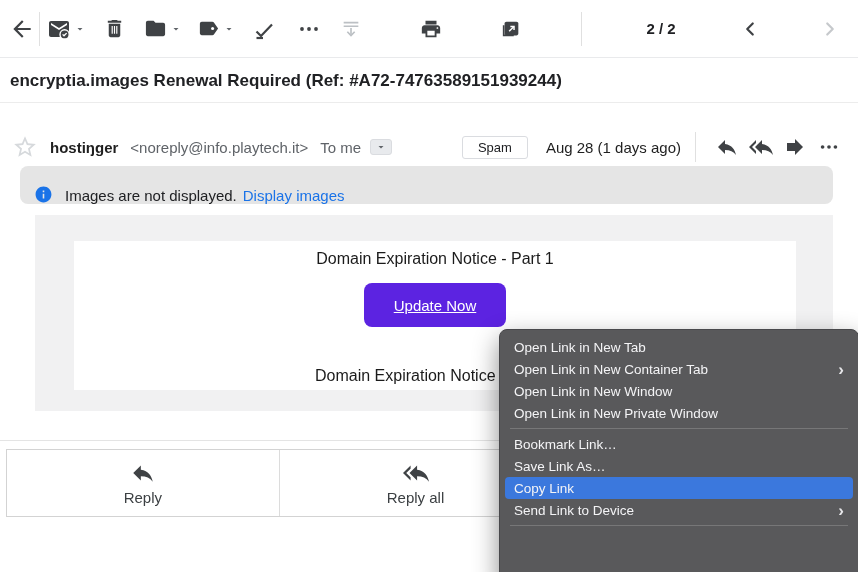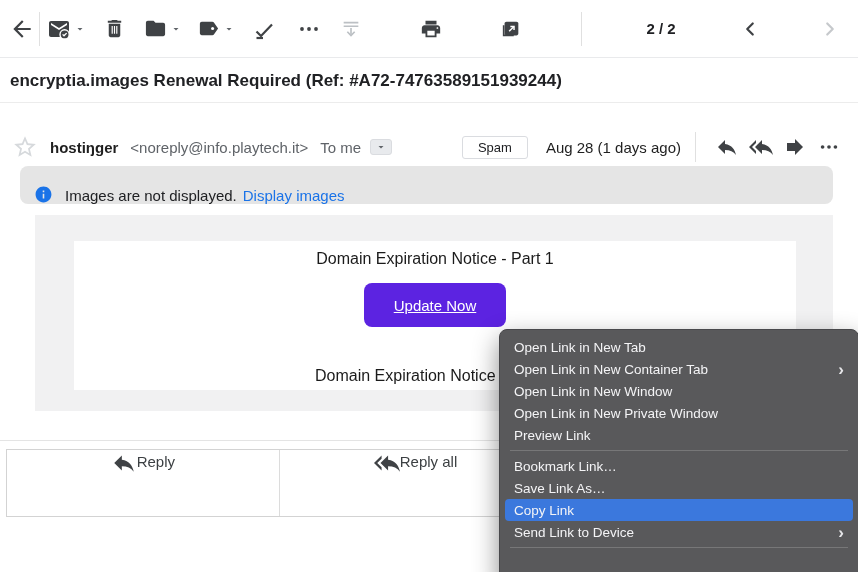--- a/index.html
+++ b/index.html
@@ -52,21 +52,21 @@
   .mail-h1 { padding-top:9px; text-align:center; font-size:16px; color:#1b1b1b; }
   .cta-btn { display:flex; align-items:center; justify-content:center; margin:15px auto 0;
              width:142px; height:44px; background:#5c23e1; border-radius:8px; cursor:pointer; }
   .cta-label { color:#fff; font-size:15px; text-decoration:underline; }
   .mail-h2 { position:absolute; left:241px; top:126px; font-size:16px; color:#1b1b1b; white-space:nowrap; }
 
   
   .footer-sep { position:absolute; top:440px; left:0; width:100%; height:1px; background:#e4e4e4; }
   .reply-bar { position:absolute; top:449px; left:6px; width:819px; height:68px;
                border:1px solid #d3d3d3; display:flex; background:#fff; }
-  .reply-cell { flex:1; display:flex; justify-content:center; cursor:pointer; }
+  .reply-cell { flex:1; display:flex; flex-direction:column; align-items:center; justify-content:center; cursor:pointer; }
   .reply-cell .lbl { font-size:15px; color:#3c4043; margin-top:3px; }
   .reply-div { width:1px; background:#dcdcdc; }
 
   
   .ctx-menu { position:absolute; left:499px; top:329px; width:360px; height:256px;
               background:#59595b; border:1px solid #48484b; border-radius:8px;
               box-shadow:0 10px 26px rgba(0,0,0,.45); padding:6px 0; z-index:20; }
   .mi { height:22px; display:flex; align-items:center; justify-content:space-between;
         padding:0 14px; font-size:13.5px; color:#f4f4f6; cursor:default; white-space:nowrap; }
   .mi.selected { background:#3b78dd; margin:0 5px; padding:0 9px; border-radius:4px; }
@@ -257,23 +257,20 @@
     <div class="mi">
         <span>Open Link in New Container Tab</span>
         <span class="sub-arrow"></span>
       </div>
     <div class="mi">
         <span>Open Link in New Window</span>
       </div>
     <div class="mi">
         <span>Open Link in New Private Window</span>
       </div>
-    <div class="mi">
-        <span>Preview Link</span>
-      </div>
     <div class="msep"></div>
     <div class="mi">
         <span>Bookmark Link…</span>
       </div>
     <div class="mi">
         <span>Save Link As…</span>
       </div>
     <div class="mi selected">
         <span>Copy Link</span>
       </div>

